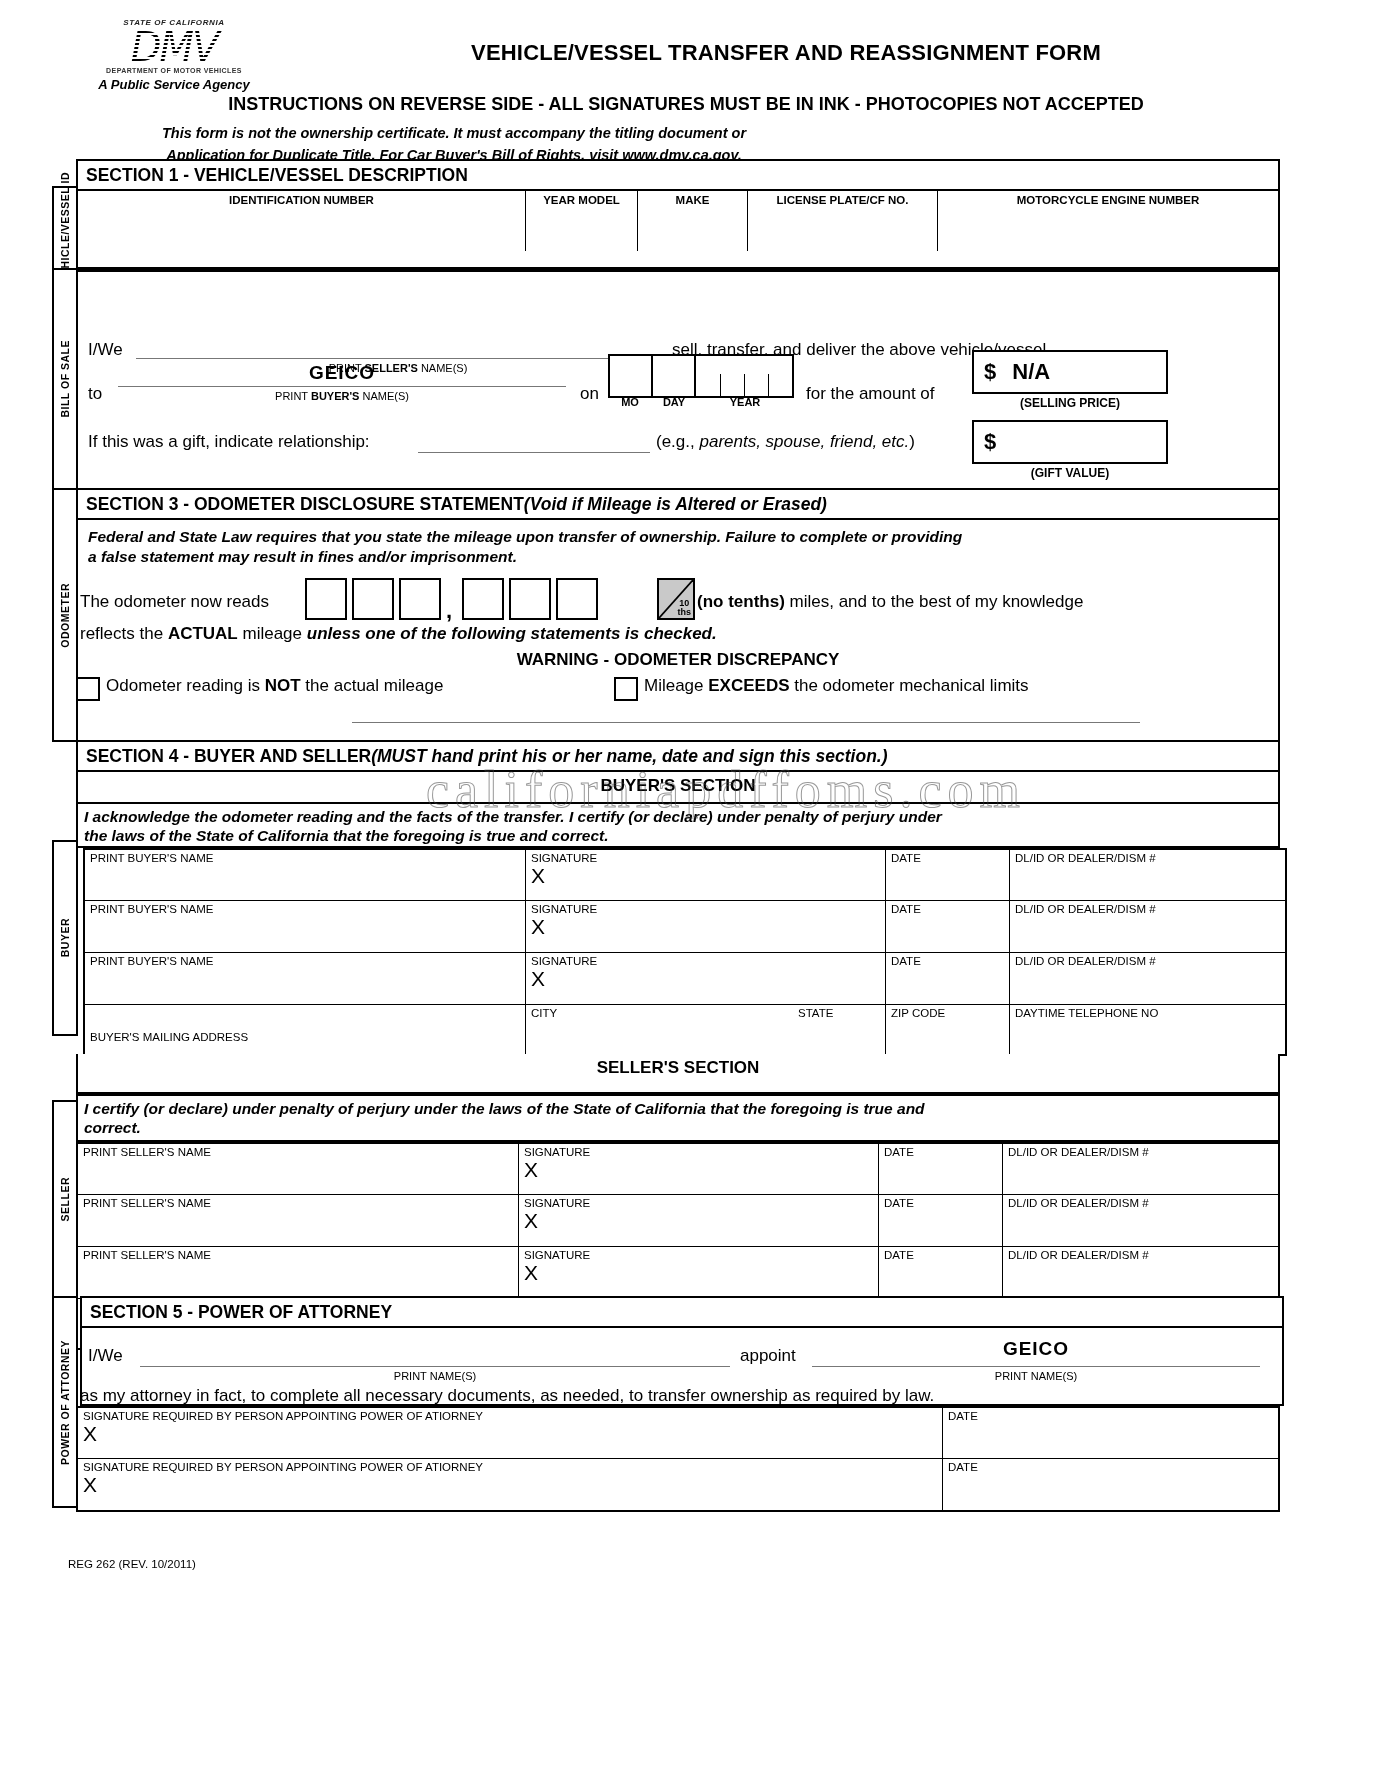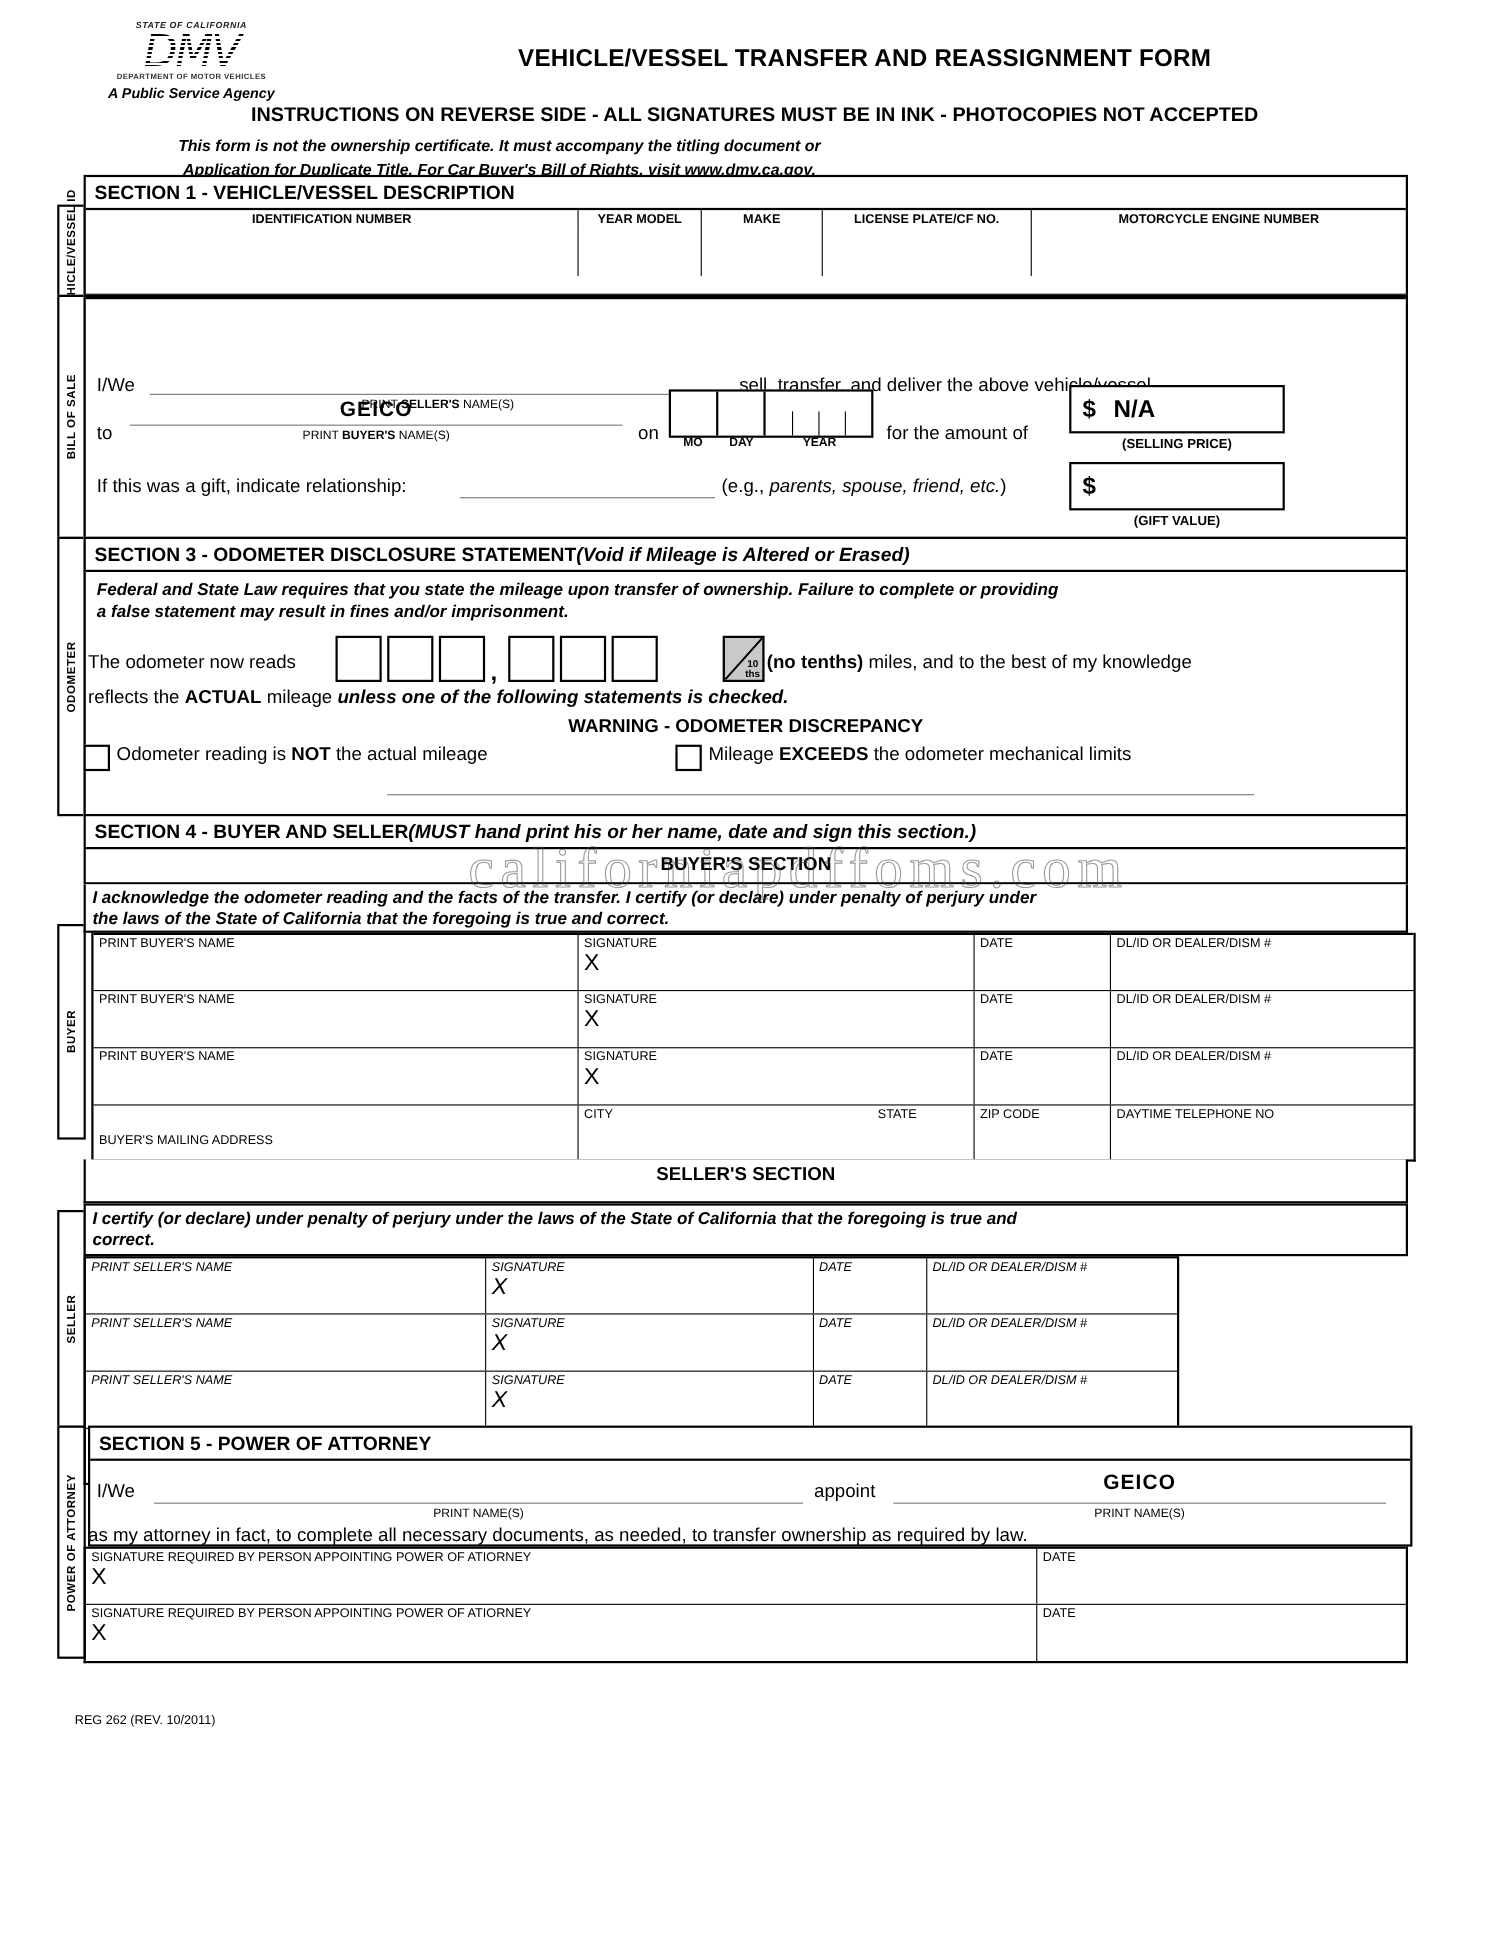--- a/index.html
+++ b/index.html
@@ -343,21 +343,21 @@
   </div>
 
   <div class="frame" style="left:76px;top:1054px;width:1204px;height:40px;border-top:none;">
     <div class="centerhead">SELLER'S SECTION</div>
   </div>
   <div class="frame" style="left:76px;top:1094px;width:1204px;height:48px;border-top:2px solid #000;">
     <div class="certtxt">I certify (or declare) under penalty of perjury under the laws of the State of California that the foregoing is true and</div>
     <div class="certtxt" style="padding-top:0">correct.</div>
   </div>
 
-  <div class="tbl" style="left:76px;top:1142px;width:996px;border-left:2px solid #000;border-right:2px solid #000;border-bottom:2px solid #000;font-style:italic;">
+  <div class="tbl" style="left:76px;top:1142px;width:1204px;border-left:2px solid #000;border-right:2px solid #000;border-bottom:2px solid #000;">
 
     <div class="trow first" style="height:52px;">
       <div class="tcell" style="width:440px;">
         <div class="lab">PRINT SELLER'S NAME</div>
       </div>
       <div class="tcell" style="width:360px;">
         <div class="lab">SIGNATURE</div>
         <div class="xmark">X</div>
       </div>
       <div class="tcell" style="width:124px;">

